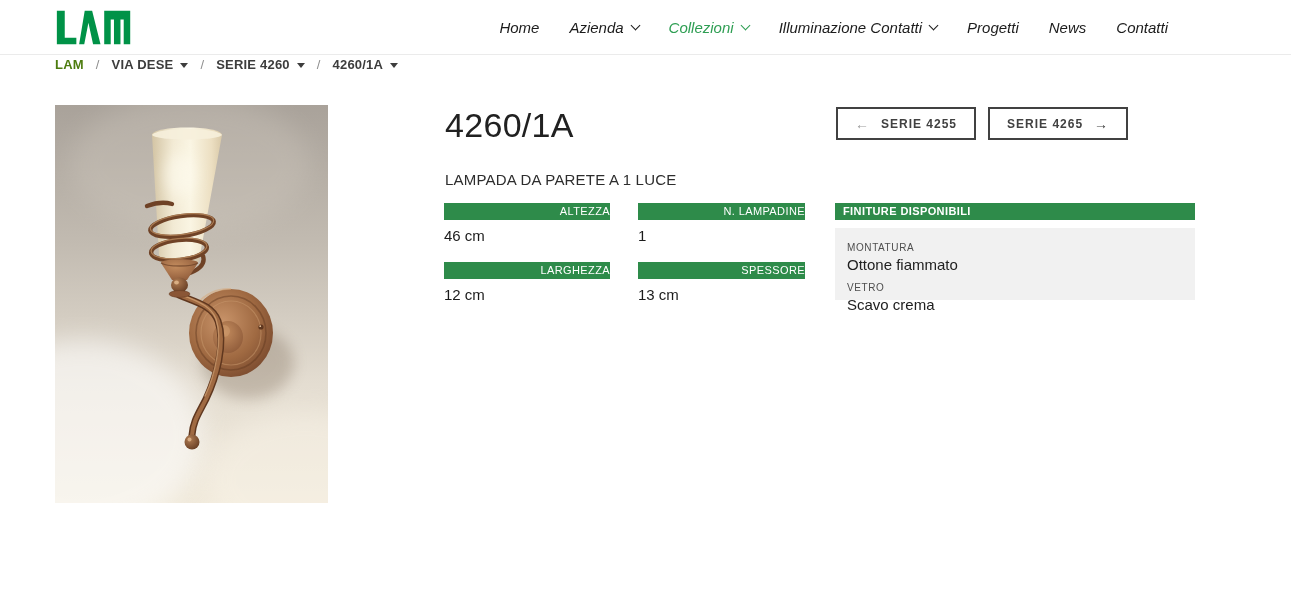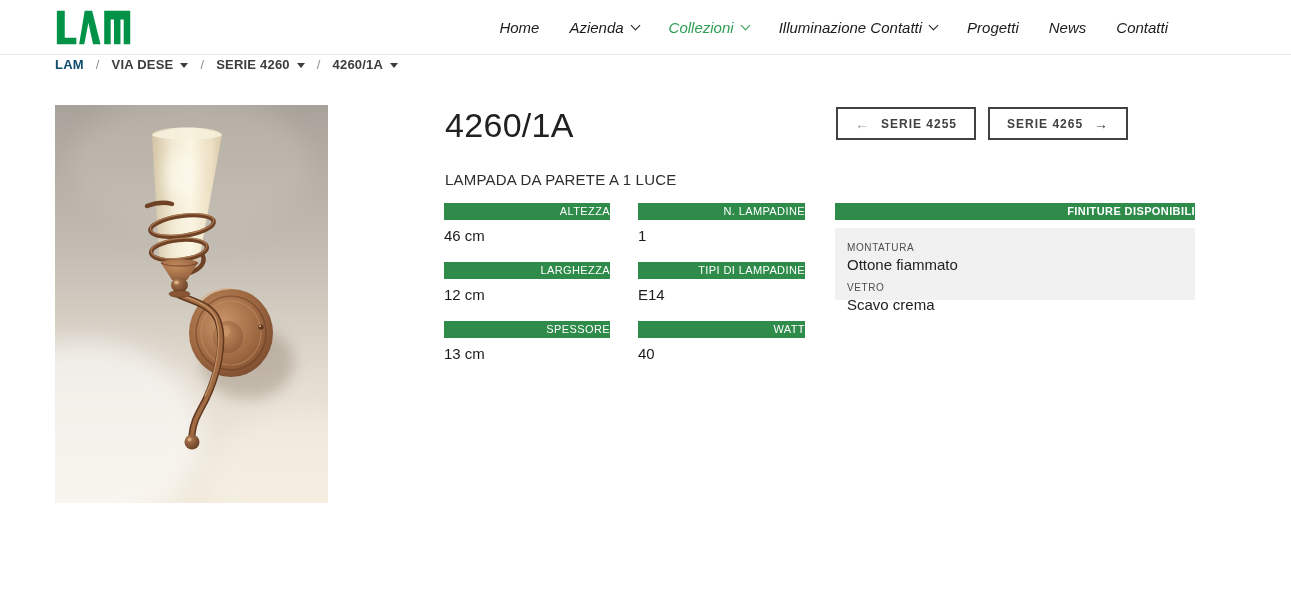--- a/index.html
+++ b/index.html
@@ -11,42 +11,42 @@
   .header { position:absolute; top:0; left:0; width:100%; height:55px; background:#fff; border-bottom:1px solid #ebebeb; }
   .logo { position:absolute; left:55px; top:9px; width:78px; height:37px; cursor:pointer; }
   .nav { position:absolute; right:108px; top:0; height:55px; display:flex; align-items:center;font-style:italic; }
   .nav-item { display:flex; align-items:center; padding:0 15px; font-size:15px; color:#1c1c1c; cursor:pointer; white-space:nowrap; }
   .nav-item.active { color:#2e9e53; }
   .chev { display:inline-block; width:7px; height:7px; border-right:1.7px solid currentColor; border-bottom:1.7px solid currentColor; transform:rotate(45deg); margin-left:8px; margin-top:-4px; }
 
   
   .breadcrumb { position:absolute; left:55px; top:57px; display:flex; align-items:center; font-size:13px; font-weight:bold; color:#3d3d3d; letter-spacing:.2px; }
   .crumb { display:flex; align-items:center; cursor:pointer; }
-  .crumb.first { color:#0c4a6e; }
+  .crumb.first { color:#4d7c0f; }
   .crumb-sep { color:#8f8f8f; margin:0 12px; font-weight:normal; }
   .caret { width:0; height:0; border-left:4px solid transparent; border-right:4px solid transparent; border-top:5px solid #3d3d3d; margin-left:7px; margin-top:2px; }
 
   
   .product-image { position:absolute; left:55px; top:105px; width:273px; height:398px; cursor:pointer; }
 
   
   .product-code { position:absolute; left:445px; top:106px; font-size:34px; font-weight:500; color:#212121; letter-spacing:.3px; }
   .product-desc { position:absolute; left:445px; top:171px; font-size:15px; font-weight:500; color:#2d2d2d; letter-spacing:.2px; }
 
   .pager { position:absolute; left:836px; top:107px; display:flex; gap:12px; }
   .pager-btn { height:33px; background:#fff; border:2px solid #414141; display:flex; align-items:center; gap:11px; padding:0 17px; font-family:"Liberation Sans", sans-serif; font-size:12px; font-weight:bold; letter-spacing:1px; color:#414141; cursor:pointer; }
   .arrow-muted { color:#9b9b9b; font-size:14px; font-weight:normal; }
   .arrow-dark { color:#414141; font-size:14px; font-weight:normal; }
 
   .specs { position:absolute; left:444px; top:203px; display:grid; grid-template-columns:166px 167px; column-gap:28px; }
   .spec-label { height:17px; background:#2e8b4a; color:#fff; font-size:11px; font-weight:normal; letter-spacing:.4px; line-height:17px; padding-left:8px;text-align:right; }
   .spec-value { font-size:15px; color:#1b1b1b; margin-top:7px; line-height:18px; margin-bottom:17px; }
 
   .finishes { position:absolute; left:835px; top:203px; width:360px; }
-  .fin-header { height:17px; background:#2e8b4a; color:#fff; font-size:11px; font-weight:bold; letter-spacing:.4px; line-height:17px; padding-left:8px;text-align:right; }
+  .fin-header { height:17px; background:#2e8b4a; color:#fff; font-size:11px; font-weight:bold; letter-spacing:.4px; line-height:17px; padding-left:8px; }
   .fin-body { margin-top:8px; background:#f1f1f1; padding:14px 12px 10px 12px; height:72px; }
   .fin-label { font-size:10px; color:#4e4e4e; letter-spacing:.6px; margin-bottom:3px; }
   .fin-value { font-size:15px; color:#212121; margin-bottom:9px; }
 </style>
 </head>
 <body>
 
 <div class="page">
 
   <div class="header">
@@ -220,30 +220,22 @@
     </div>
     <div>
       <div class="spec-label">N. LAMPADINE</div>
       <div class="spec-value">1</div>
     </div>
     <div>
       <div class="spec-label">LARGHEZZA</div>
       <div class="spec-value">12 cm</div>
     </div>
     <div>
-      <div class="spec-label">TIPI DI LAMPADINE</div>
-      <div class="spec-value">E14</div>
-    </div>
-    <div>
       <div class="spec-label">SPESSORE</div>
       <div class="spec-value">13 cm</div>
-    </div>
-    <div>
-      <div class="spec-label">WATT</div>
-      <div class="spec-value">40</div>
     </div>
   </div>
 
   <div class="finishes">
     <div class="fin-header">FINITURE DISPONIBILI</div>
     <div class="fin-body">
       <div class="fin-label">MONTATURA</div>
       <div class="fin-value">Ottone fiammato</div>
       <div class="fin-label">VETRO</div>
       <div class="fin-value">Scavo crema</div>

